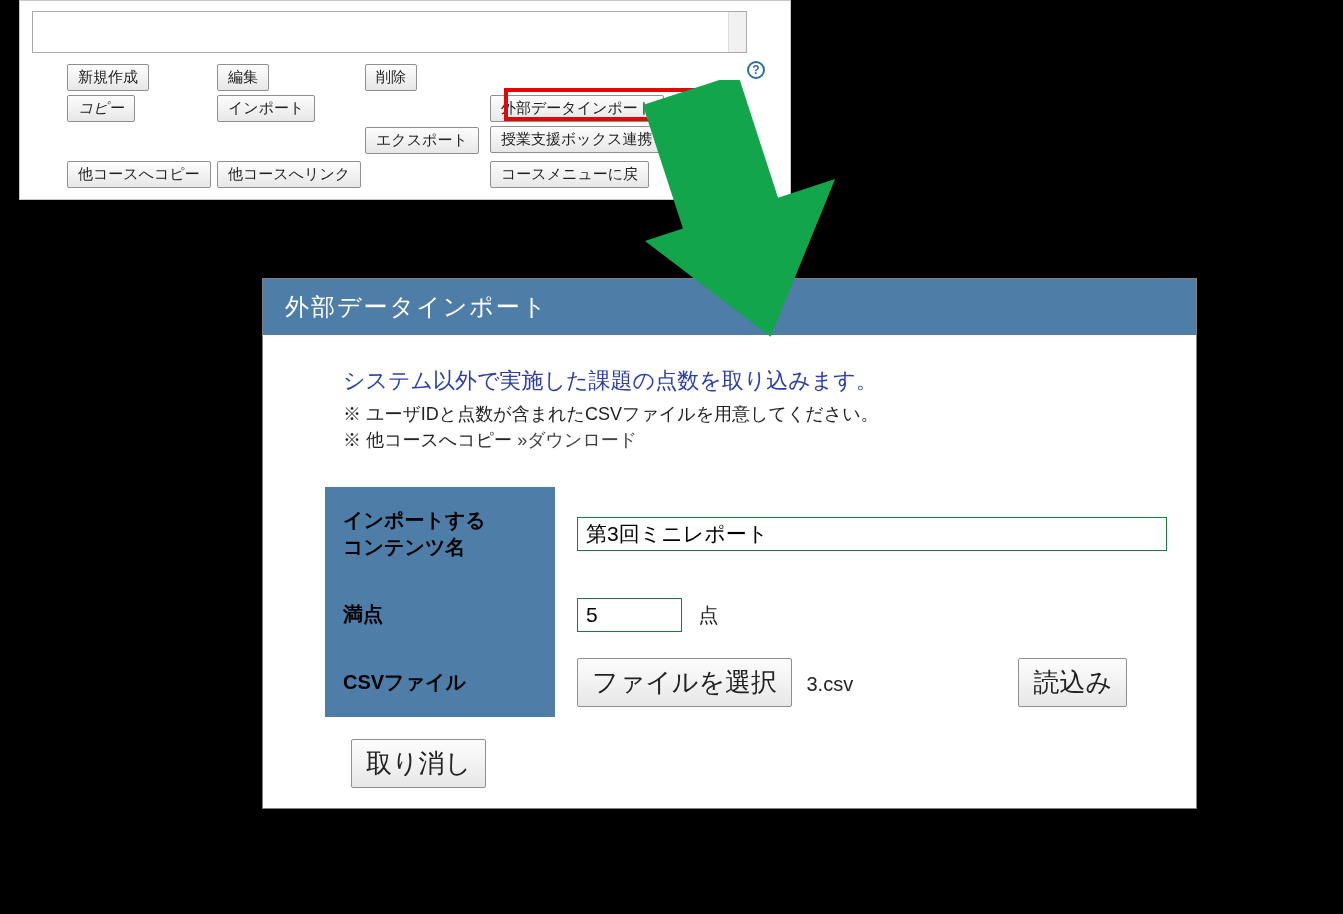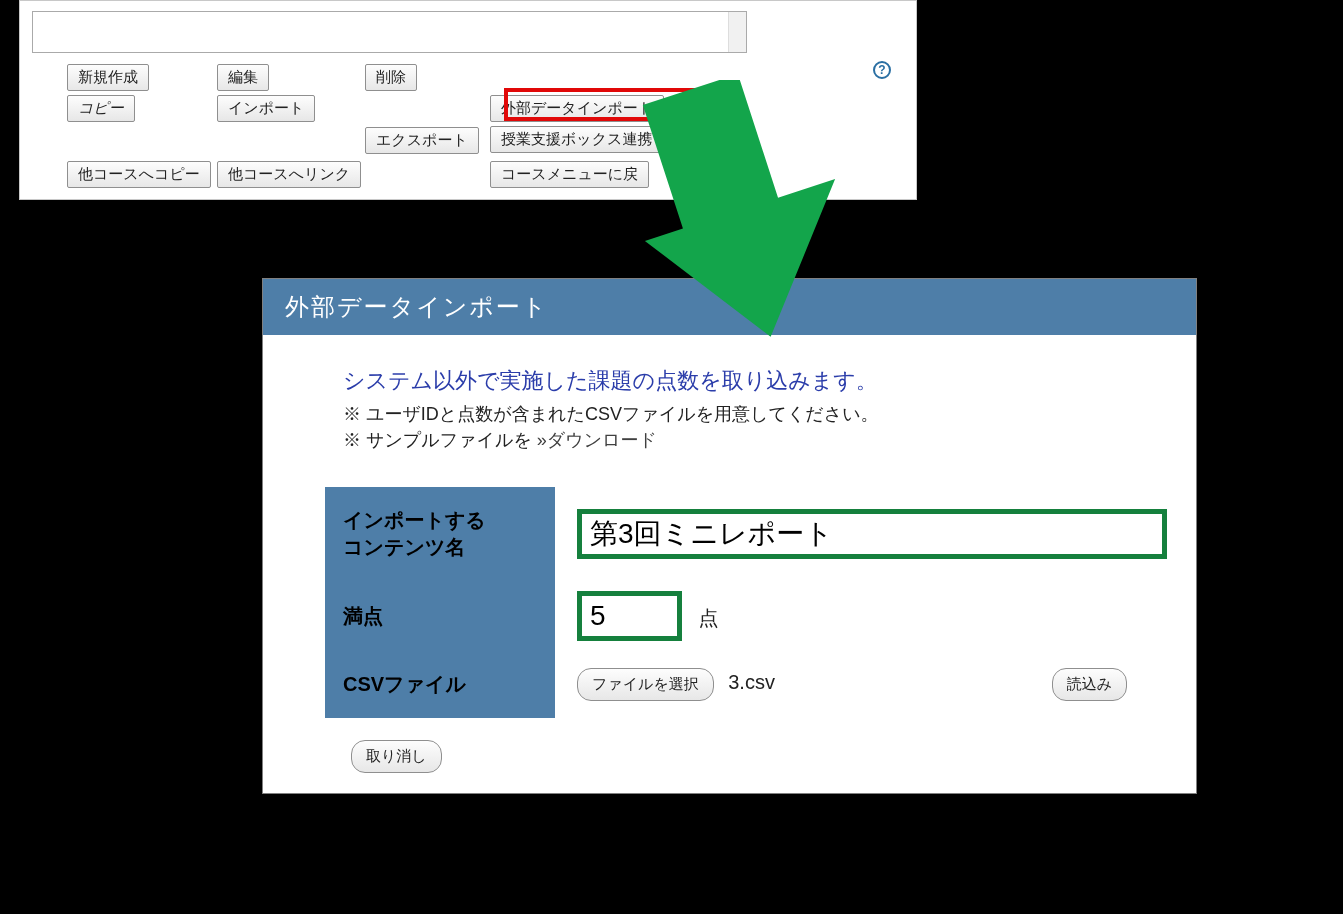--- a/index.html
+++ b/index.html
@@ -10,21 +10,21 @@
       height: 914px;
       position: relative;
       overflow: hidden;
     }
 
     
     .top-panel {
       position: absolute;
       left: 19px;
       top: 0;
-      width: 898px;
+      width: 772px;
       height: 200px;
       background: #fff;
       border: 1px solid #c8c8c8;
       padding: 10px 28px 16px 12px;
     }
     .top-inner-area {
       border: 1px solid #aaa;
       width: 715px;
       height: 42px;
       margin: 0 0 14px 0;
@@ -134,35 +134,34 @@
       width: 230px;
       padding: 20px 18px;
       line-height: 1.35;
       font-weight: bold;
     }
     .field-cell {
       background: #fff;
       padding: 10px 22px;
     }
     .text-input {
-      font-size: 28px;
+      font-size: 21px;
       padding: 4px 8px;
-      border: 5px solid #15803d;
+      border: 1px solid #15803d;
       font-family: inherit;
     }
     .text-input.wide { width: 590px; }
     .text-input.narrow { width: 105px; }
     .suffix { font-size: 20px; margin-left: 12px; color: #222; }
     .filename { font-size: 20px; margin-left: 10px; color: #222; }
 
     .cancel-row { margin: 22px 0 0 88px; }
     .btn-big {
-      font-size: 15px;
+      font-size: 26px;
       padding: 6px 14px;
-      border-radius: 14px;
     }
     .file-row-right { float: right; margin-right: 40px; }
   </style>
 </head>
 <body>
 
 <div class="top-panel">
   <div class="top-inner-area"></div>
 
   <div class="button-row">
@@ -196,21 +195,21 @@
   <polygon points="40,0 140,0 140,130 200,130 90,260 0,130 40,130" fill="#13a54b" transform="rotate(-18 100 130)"></polygon>
 </svg>
 
 <div class="bottom-panel">
   <div class="panel-title">外部データインポート</div>
 
   <div class="desc-area">
     <div class="desc-main">システム以外で実施した課題の点数を取り込みます。</div>
     <div class="desc-sub">※ ユーザIDと点数が含まれたCSVファイルを用意してください。</div>
     <div class="desc-sub">
-      <span>※ サンプルファイルを </span><span class="link"><span>»</span><span>ダウンロード</span></span>
+      <span>※ 他コースへコピー </span><span class="link"><span>»</span><span>ダウンロード</span></span>
     </div>
   </div>
 
   <table class="form-table">
     <tbody>
         <tr>
       <td class="label-cell">
         <span>インポートする</span><br>
         <span>コンテンツ名</span>
       </td>

